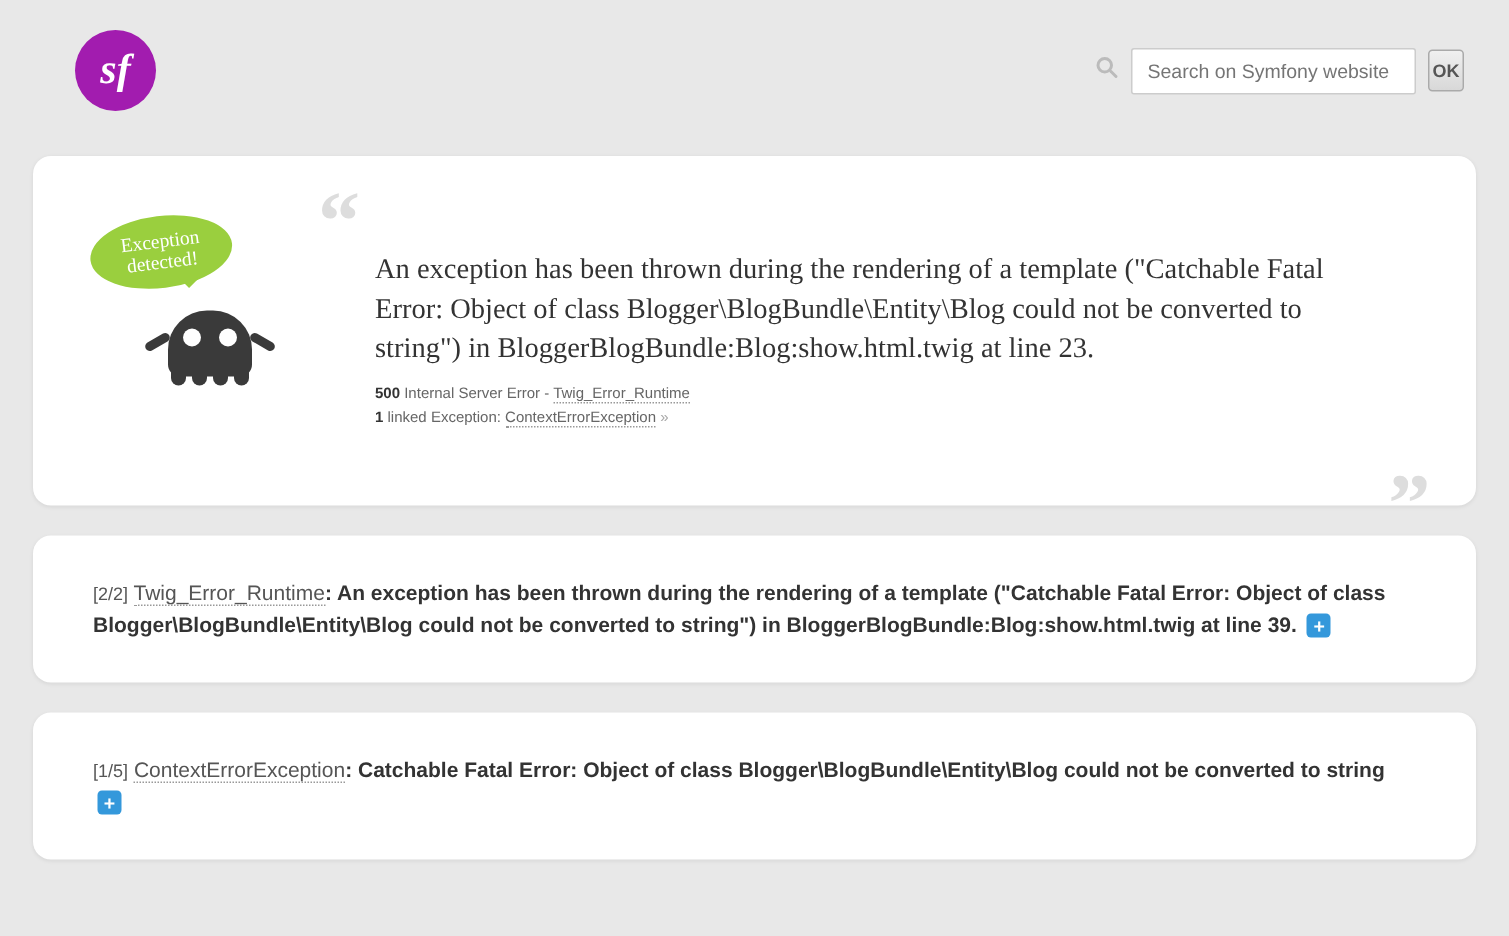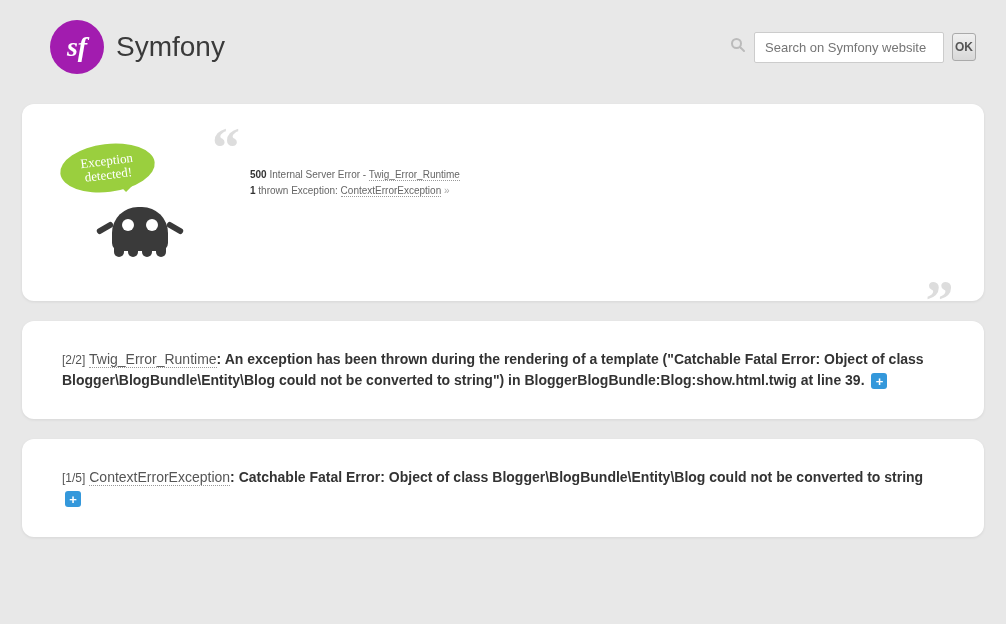--- a/index.html
+++ b/index.html
@@ -237,21 +237,20 @@
       margin-left: 3px;
       line-height: 1;
     }
   </style>
 </head>
 <body>
 
 <div class="header">
   <div class="logo-section">
     <div class="sf-logo">sf</div>
-    <div class="brand-name">Symfony</div>
   </div>
   <div class="search-section">
     <span class="search-icon">
       <svg width="16" height="16" viewBox="0 0 16 16" fill="none">
           <circle cx="6.5" cy="6.5" r="4.5" stroke="#bbb" stroke-width="2"></circle>
           <line x1="10.5" y1="10.5" x2="14" y2="14" stroke="#bbb" stroke-width="2" stroke-linecap="round"></line>
         </svg>
     </span>
     <input class="search-input" type="text" placeholder="Search on Symfony website" style="">
     <button class="ok-button">OK</button>
@@ -266,26 +265,27 @@
       <div class="ghost-feet">
           <span></span>
           <span></span>
           <span></span>
           <span></span>
         </div>
     </div>
   </div>
   <div class="msg-col">
     <div class="quote-open">“</div>
+    <div class="error-message">An exception has been thrown during the rendering of a template ("Catchable Fatal Error: Object of class Blogger\BlogBundle\Entity\Blog could not be converted to string") in BloggerBlogBundle:Blog:show.html.twig at line 23.</div>
     <div class="error-meta">
       <b>500</b>
       <span>Internal Server Error - </span>
       <a href="#" class="error-link">Twig_Error_Runtime</a><br>
       <b>1</b>
-      <span> thrown Exception: </span>
+      <span> linked Exception: </span>
       <a href="#" class="error-link">ContextErrorException</a>
       <span class="chevron"> »</span>
     </div>
   </div>
   <div class="quote-close">„</div>
 </div>
 
 <div class="panel trace-panel">
   <div class="trace-line">
     <span class="trace-idx">[2/2]</span>

